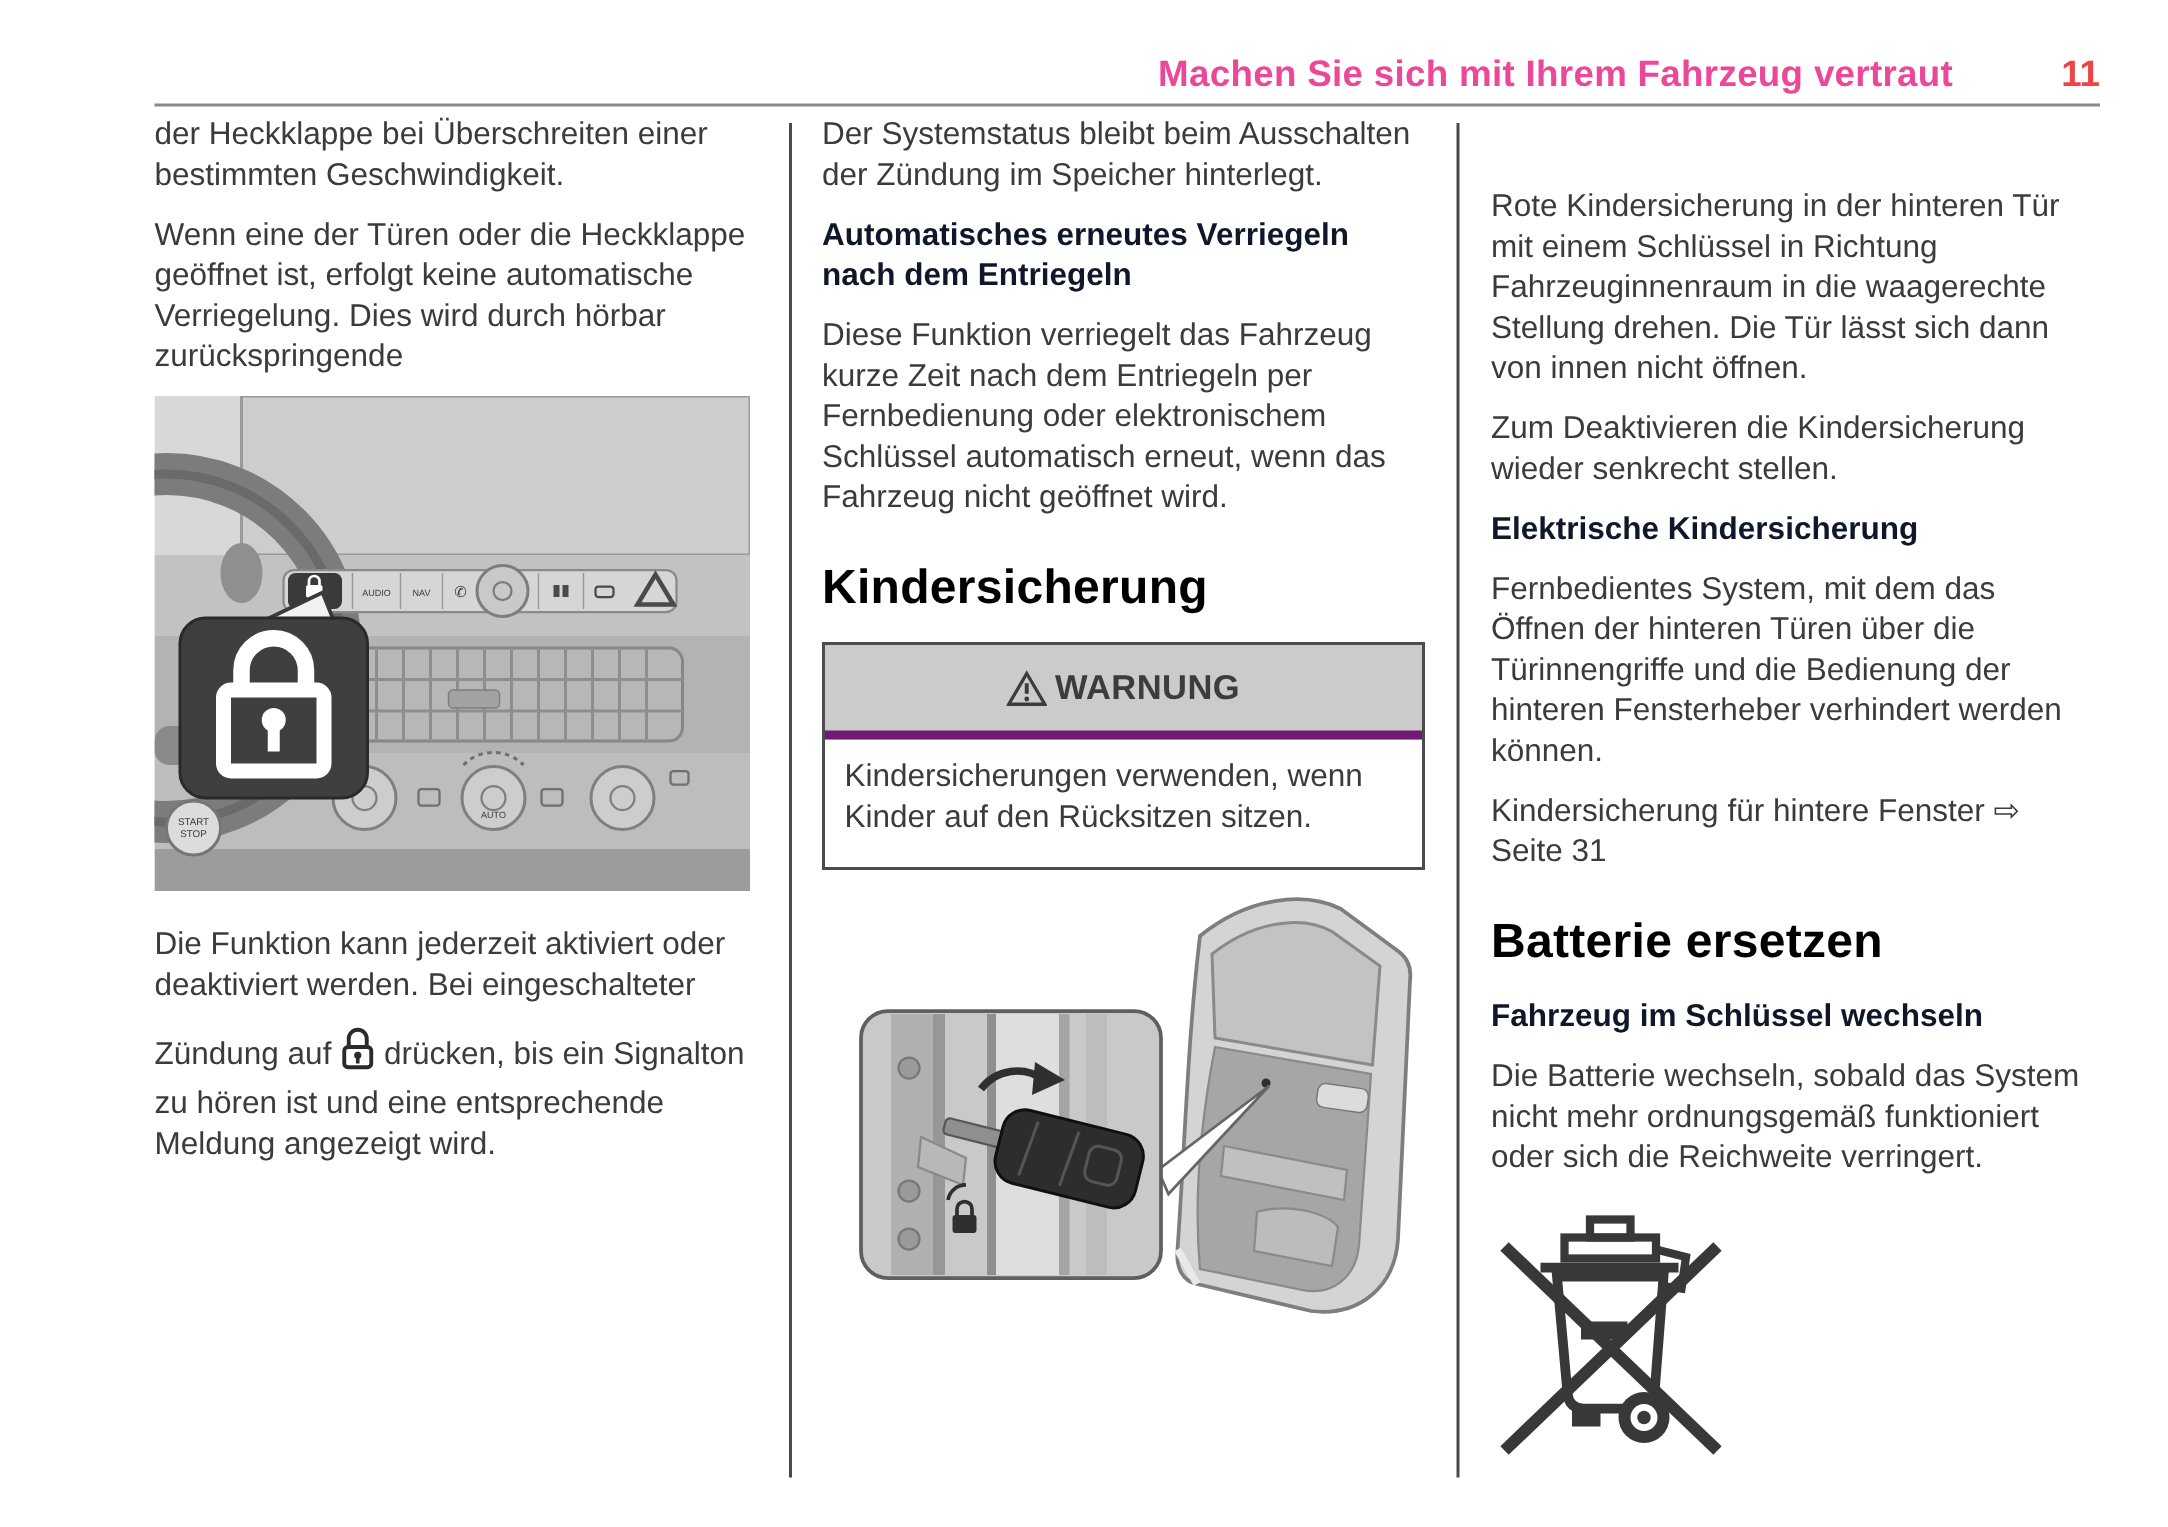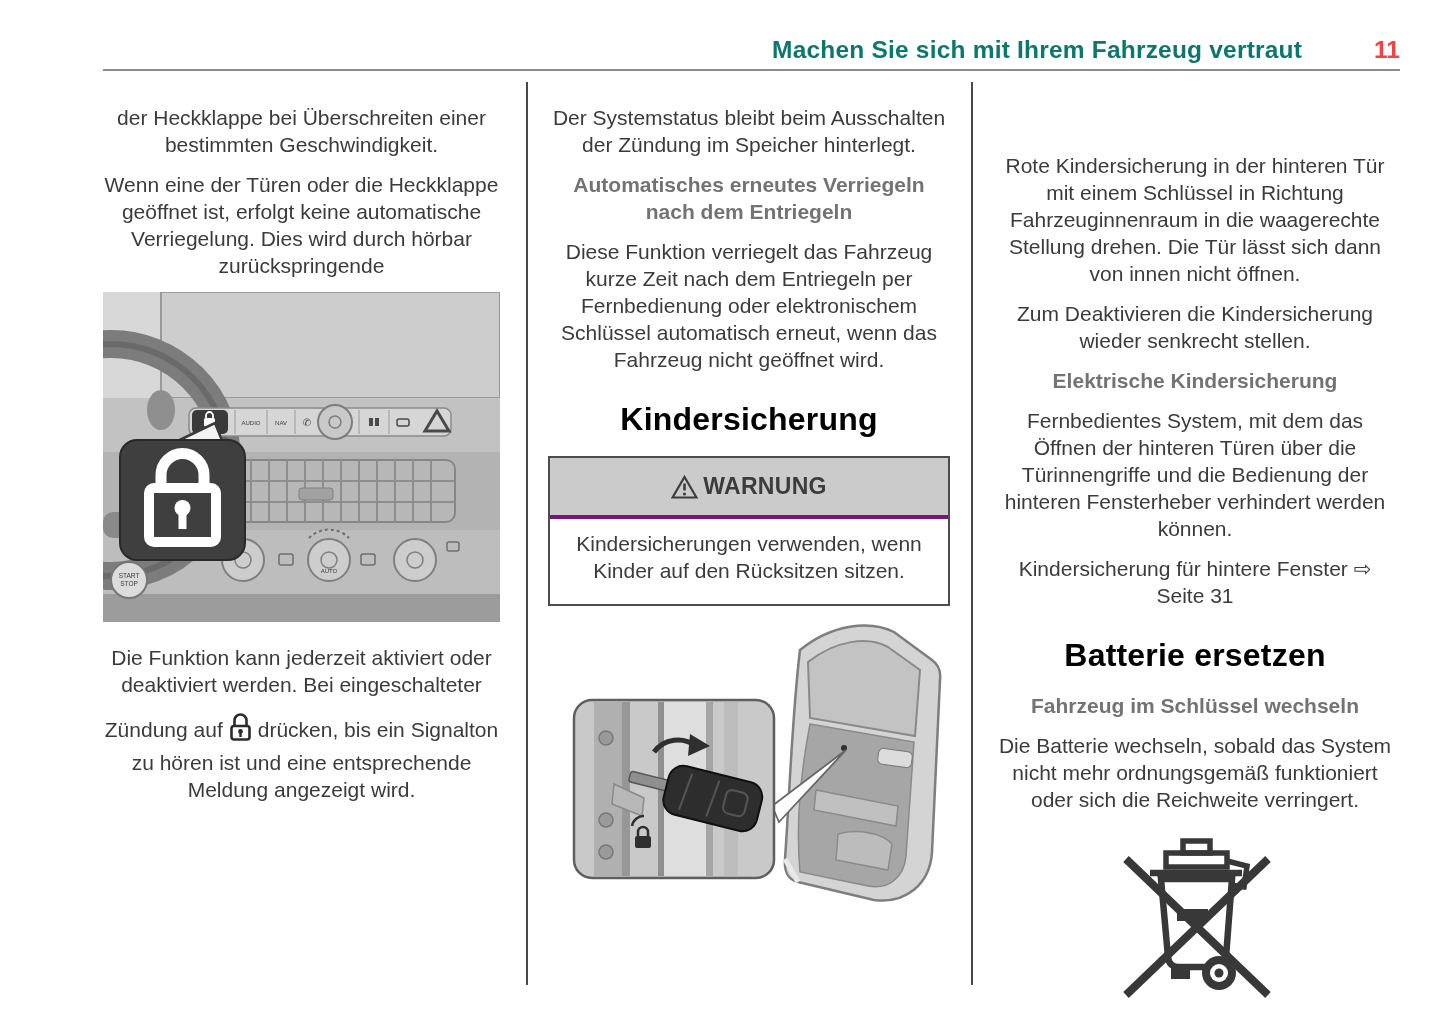--- a/index.html
+++ b/index.html
@@ -6,38 +6,38 @@
   body{
     width:1445px;height:1018px;position:relative;overflow:hidden;
     background:#ffffff;color:#3b3b3b;
     font-family:"Liberation Sans", sans-serif;
     -webkit-font-smoothing:antialiased;
   }
   .hdr{
     position:absolute;left:103px;right:45px;top:36px;
     display:flex;justify-content:flex-end;align-items:baseline;
   }
-  .hdr-title{font-size:24.5px;font-weight:bold;color:#0f766e;letter-spacing:.2px;}
+  .hdr-title{font-size:24.5px;font-weight:bold;color:#ec4899;letter-spacing:.2px;}
   .hdr-page{font-size:24.5px;font-weight:bold;color:#ef4444;margin-left:72px;}
   .hdr-rule{position:absolute;left:103px;right:45px;top:69px;height:2px;background:#8a8a8a;}
   .vdiv{position:absolute;top:82px;width:2px;height:903px;background:#4a4a4a;}
   #vdiv1{left:526px;}
   #vdiv2{left:971px;}
-  .col{position:absolute;top:104px;font-size:21px;line-height:27px;text-align:center;}
+  .col{position:absolute;top:76px;font-size:21px;line-height:27px;}
   #col1{left:103px;width:397px;}
   #col2{left:548px;width:402px;}
   #col3{left:994px;width:402px;margin-top:48px;}
   .col p{margin:0 0 13px 0;}
-  .subhead{font-weight:bold;color:#737373;margin:0 0 13px 0;}
+  .subhead{font-weight:bold;color:#0f172a;margin:0 0 13px 0;}
   .bighead{font-size:32px;line-height:40px;font-weight:bold;color:#000000;margin:26px 0 17px 0;letter-spacing:.2px;}
   .inline-icon{display:inline-block;vertical-align:-6px;margin:0 4px;}
   .figure{display:block;margin:12px 0 22px 0;}
   .warnbox{border:2px solid #4c4c4c;margin:0 0 14px 0;background:#ffffff;}
   .warnbox-head{
-    background:#cbcbcb;border-bottom:4px solid #701a75;
+    background:#cbcbcb;border-bottom:6px solid #701a75;
     display:flex;align-items:center;justify-content:center;gap:5px;
     padding:15px 10px;
   }
   .warnbox-title{font-size:23px;font-weight:bold;color:#3c3c3c;letter-spacing:.3px;}
   .warnbox-body{padding:11px 13px 20px 13px;font-size:21px;line-height:27px;}
   .weee-wrap{margin-top:20px;margin-left:4px;}
 </style>
 </head>
 <body>
 

